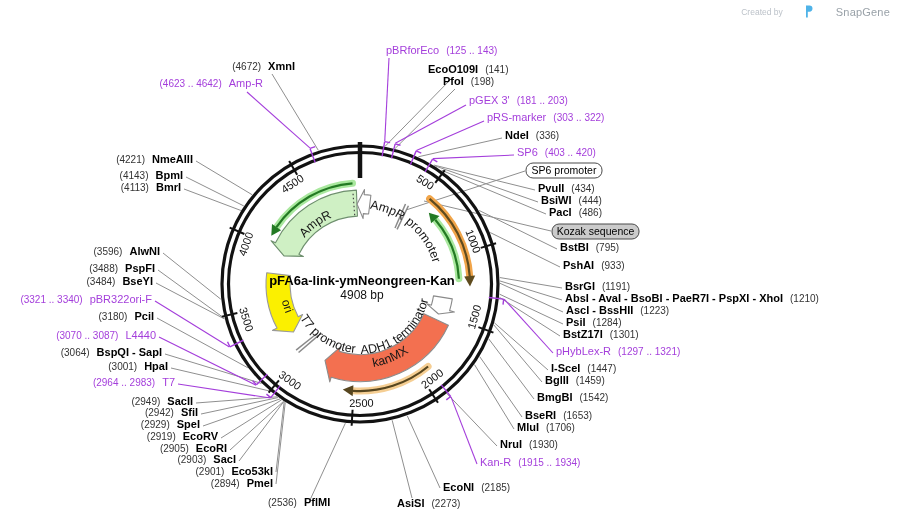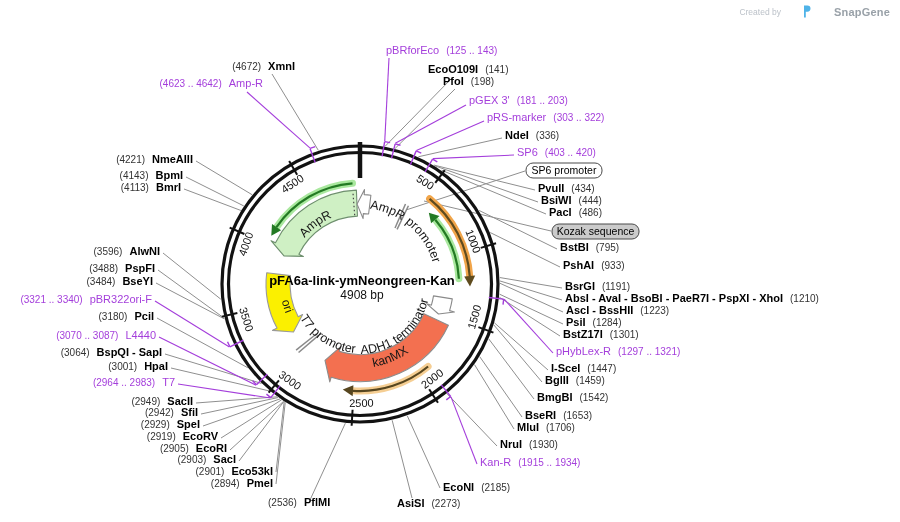--- a/index.html
+++ b/index.html
@@ -11,21 +11,21 @@
   .primer-name{font-size:11px;fill:#A43EDB;}
   .primer-pos{font-size:10px;fill:#A43EDB;}
   .tick-num{font-size:11px;fill:#111111;}
   .curved{font-size:12.5px;fill:#161616;}
   .curved-sm{font-size:12px;fill:#161616;}
   .map-title{font-size:13px;font-weight:bold;fill:#000;}
   .map-bp{font-size:12px;fill:#111;}
   .boxlab{font-size:10.5px;fill:#000;}
   .credit{position:absolute;top:5px;right:10px;display:flex;align-items:center;gap:22px;text-align:center;}
   .credit .prefix{font-size:8.5px;color:#bcc2c9;}
-  .credit .brand{font-size:11px;color:#99a1a8;font-weight:700;letter-spacing:.2px;}
+  .credit .brand{font-size:11px;color:#99a1a8;font-weight:400;letter-spacing:.2px;}
 </style>
 </head>
 <body>
 
 <div class="stage">
   <svg id="map" width="900" height="522" viewBox="0 0 900 522">
       <g>
         <line x1="389" y1="58" x2="384.7523224760952" y2="141.12830045093116" stroke="#A43EDB" stroke-width="1.1"></line>
         <line x1="452" y1="78" x2="385.13399195275275" y2="146.2746121859918" stroke="#8F8F8F" stroke-width="1"></line>
         <line x1="455" y1="89" x2="395.10814510400417" y2="148.47355185294575" stroke="#8F8F8F" stroke-width="1"></line>

